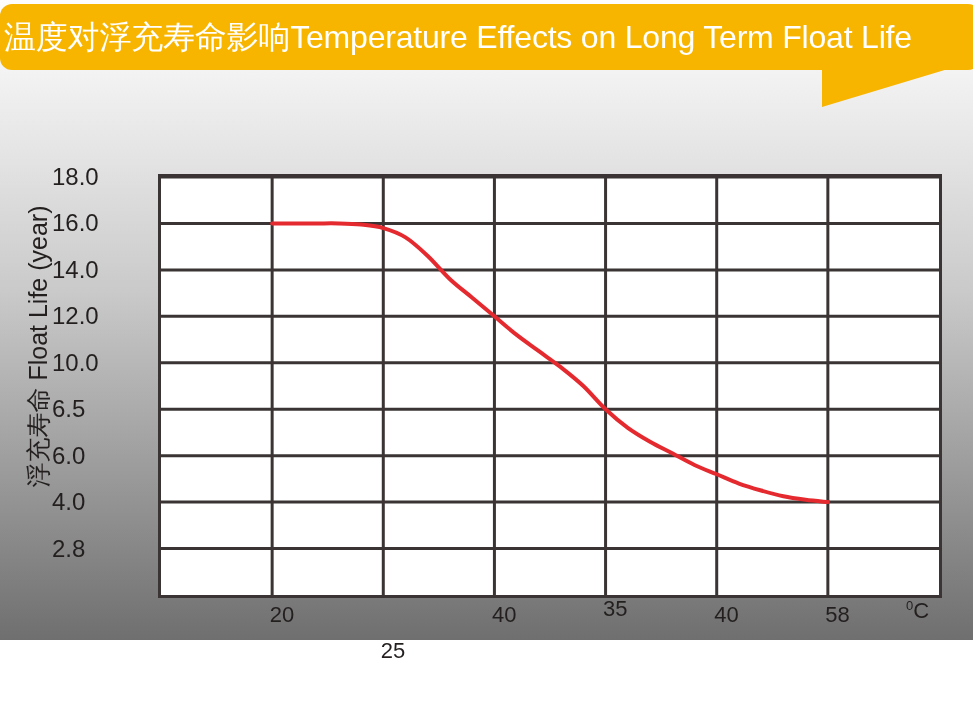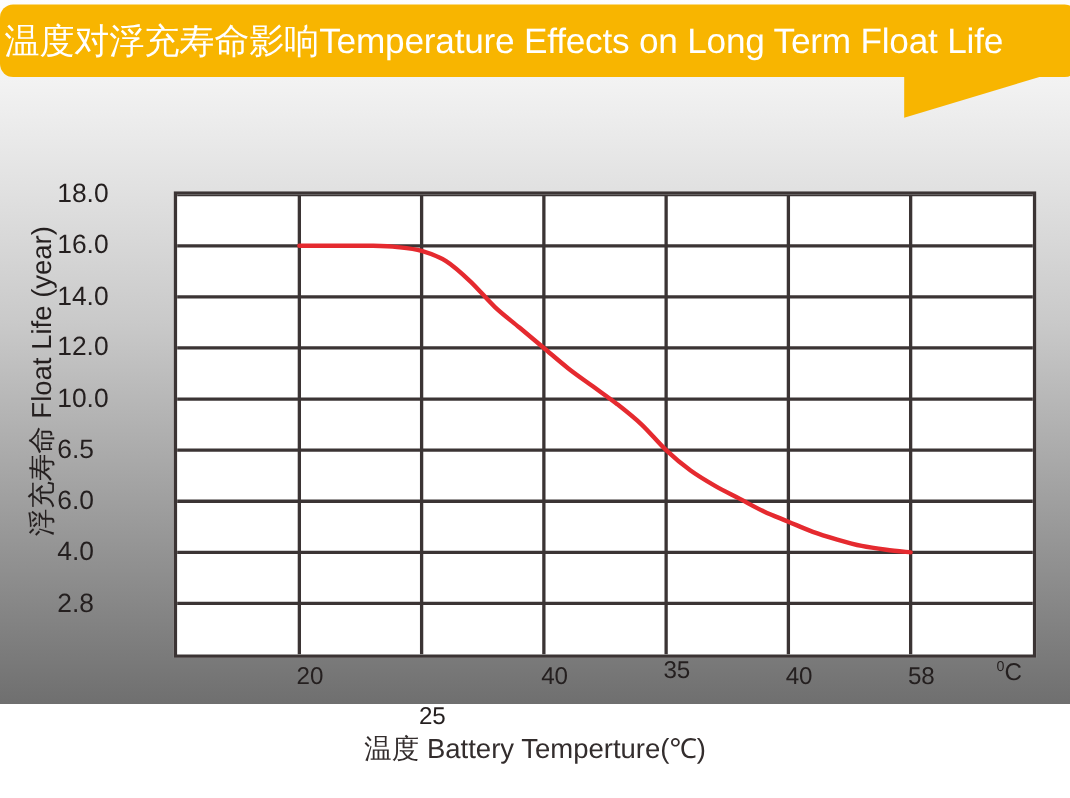--- a/index.html
+++ b/index.html
@@ -196,16 +196,15 @@
     <div id="xtick-row">
         <div class="xtick" style="left: 264.143px;">20</div>
         <div class="xtick" style="left: 375.286px; margin-top: 36px;">25</div>
         <div class="xtick" style="left: 486.429px;">40</div>
         <div class="xtick" style="left: 597.571px; top: 496px;">35</div>
         <div class="xtick" style="left: 708.714px;">40</div>
         <div class="xtick" style="left: 819.857px;">58</div>
       </div>
     <div id="xunit"><sup>0</sup><span>C</span></div>
 
-    <div id="xlabel">温度  Battery Temperture(℃)</div>
 
   </div>
 </div>
 
 </body></html>

